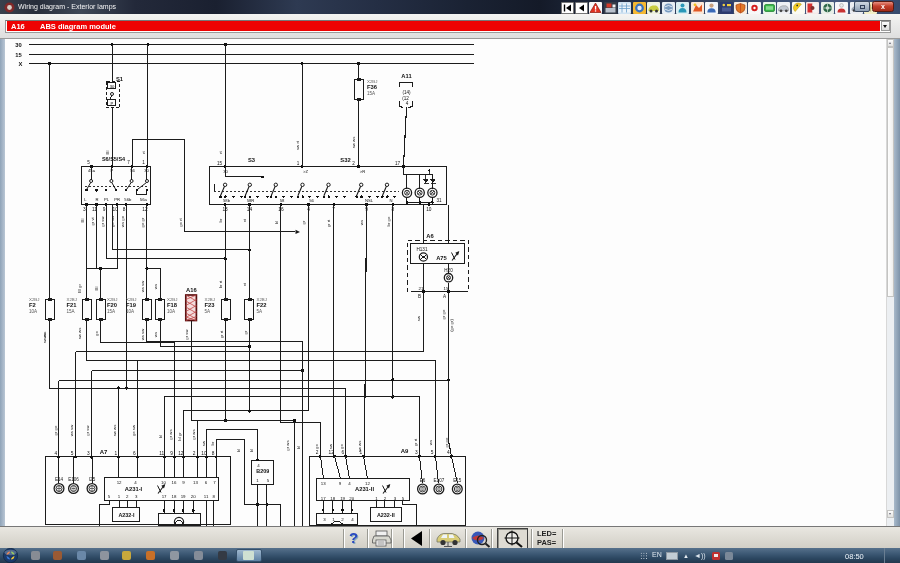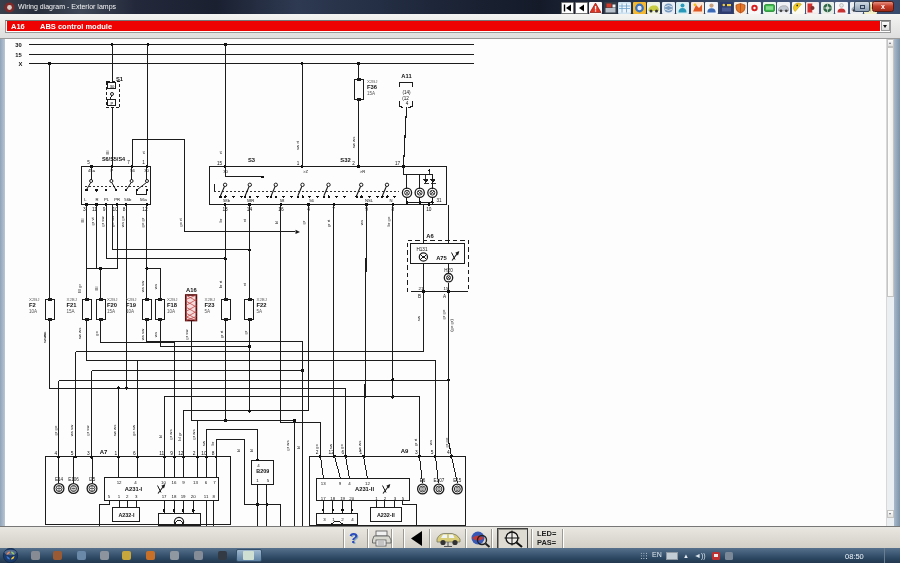--- a/index.html
+++ b/index.html
@@ -176,21 +176,21 @@
     </div>
   <div style="position:absolute;left:854px;top:1px;width:16px;height:11px;background:linear-gradient(#cfd8e2,#8fa0b4);border:1px solid #3a4a60;border-radius:2px;">
       <div style="position:absolute;left:4.5px;top:2.5px;width:5px;height:4px;border:1px solid #30405a;background:transparent;"></div>
     </div>
   <div style="position:absolute;left:872px;top:1px;width:22px;height:11px;background:linear-gradient(#e89080,#c4402c 45%,#a22a18);border:1px solid #5a1a10;border-radius:2.5px;color:#fff;font-size:7px;text-align:center;line-height:10.5px;font-weight:bold;">x</div>
 </div>
 <div class="panel">
   <div style="position:absolute;left:5px;top:5.5px;width:886px;height:13px;background:#fff;border:1px solid #9a9a9a;border-top-color:#777;"></div>
   <div style="position:absolute;left:6.5px;top:7px;width:873px;height:10px;background:#ee0202;"></div>
   <span style="position:absolute;left:11px;top:7.5px;font-size:7.5px;font-weight:bold;color:#fff;">A16</span>
-  <span style="position:absolute;left:40px;top:7.5px;font-size:7.5px;font-weight:bold;color:#fff;">ABS control module</span>
+  <span style="position:absolute;left:40px;top:7.5px;font-size:7.5px;font-weight:bold;color:#fff;">ABS diagram module</span>
   <div style="position:absolute;left:881px;top:7px;width:9px;height:10px;background:linear-gradient(#fdfdfd,#dcdcdc);border:1px solid #9a9a9a;"></div>
   <div style="position:absolute;left:883px;top:11px;width:0;height:0;border-left:2.8px solid transparent;border-right:2.8px solid transparent;border-top:3.5px solid #111;"></div>
 </div>
 <div class="canvas">
   <div style="position:absolute;left:0;top:0;width:5px;height:486.5px;background:linear-gradient(90deg,#8fa3b8,#b9c6d4);"></div>
   <div style="position:absolute;left:886px;top:0;width:8px;height:486.5px;background:#eceff2;border-left:1px solid #d8d8d8;"></div>
   <div style="position:absolute;left:886.5px;top:0px;width:7.5px;height:8px;background:linear-gradient(#fdfdfd,#e2e2e0);border:1px solid #c4c4c2;"></div>
   <div style="position:absolute;left:888.6px;top:3px;width:0;height:0;border-left:1.8px solid transparent;border-right:1.8px solid transparent;border-bottom:2.6px solid #667;"></div>
   <div style="position:absolute;left:886.5px;top:8px;width:7.5px;height:250px;background:linear-gradient(90deg,#fefefe,#eeeeec);border:1px solid #c4c4c2;"></div>
   <div style="position:absolute;left:886.5px;top:470.5px;width:7.5px;height:8px;background:linear-gradient(#fdfdfd,#e2e2e0);border:1px solid #c4c4c2;"></div>

